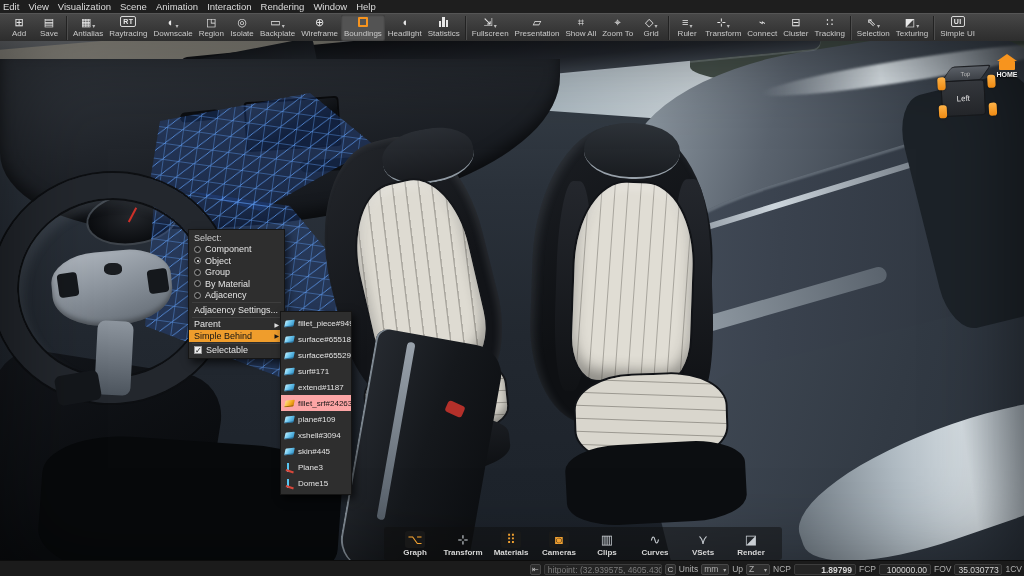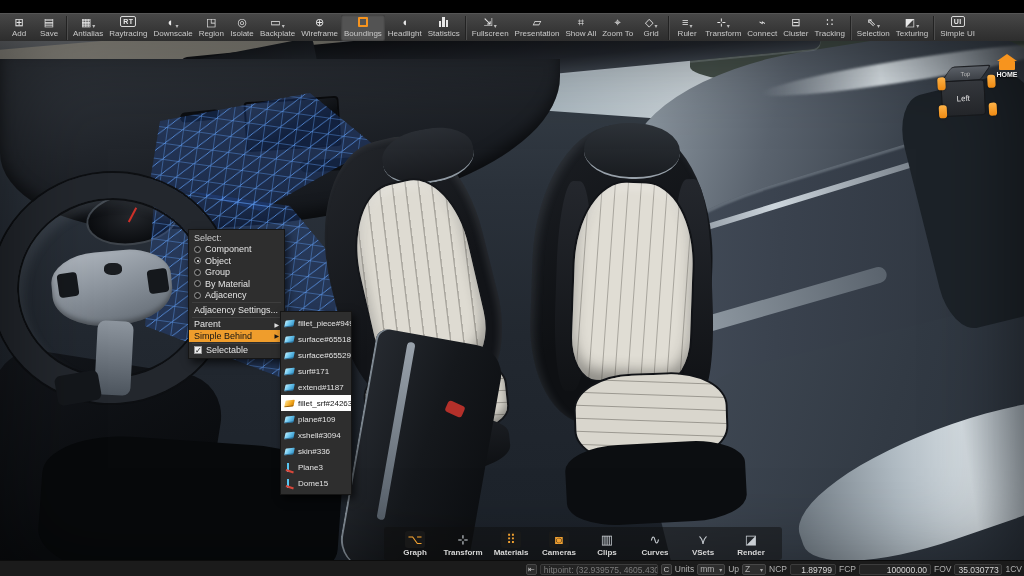--- a/index.html
+++ b/index.html
@@ -147,21 +147,21 @@
   .ctx-radio.sel::after { content:""; position:absolute; inset:1.5px; background:#fff; border-radius:50%; }
   .ctx-check { width:8px; height:8px; background:#ececec; border:1px solid #999; color:#111;
     font-size:8px; line-height:7px; text-align:center; flex:none; }
   .ctx-sep { height:1px; background:#1c1c1c; border-bottom:1px solid #3d3d3d; margin:1px 3px; }
   .ctx-arrow { margin-left:auto; font-size:6px; }
   
   .sub { position:absolute; left:280px; top:311px; width:72px; background:#2e2e2e;
     border:1px solid #151515; box-shadow:3px 4px 8px rgba(0,0,0,.65); padding:3px 0;
     font-size:8px; color:#e2e2e2; z-index:51; }
   .sub-row { display:flex; align-items:center; height:16px; padding:0 4px; gap:4px; white-space:nowrap; overflow:hidden; }
-  .sub-row.hl { background:#ffffff; color:#141414; }
+  .sub-row.hl { background:#fca5a5; color:#141414; }
   .icon-surface { width:9px; height:7px; flex:none; transform:skewX(-18deg) rotate(-6deg); border-radius:1px;
     background:linear-gradient(115deg,#bfeeff 0%,#6fc7ee 45%,#2e8fc4 100%); box-shadow:inset 0 -1px 0 rgba(0,40,80,.5); }
   .sub-row.hl .icon-surface { background:linear-gradient(115deg,#ffe08a,#f3a81f 60%,#c97a00); box-shadow:inset 0 -1px 0 rgba(90,50,0,.6); }
   .icon-axes { width:9px; height:9px; position:relative; flex:none; }
   .icon-axes::before { content:""; position:absolute; left:2px; top:0; width:1.5px; height:9px; background:#58c6f2; }
   .icon-axes::after { content:""; position:absolute; left:1px; bottom:1px; width:8px; height:1.5px; background:#d8473a;
     transform:rotate(18deg); transform-origin:left center; }
   
   .dock { position:absolute; left:384px; top:527px; height:33px; display:flex; align-items:center; gap:2px;
     background:rgba(14,14,14,.5); border-radius:3px; padding:1px 8px; z-index:40; }
@@ -185,20 +185,31 @@
     background:#2e2e2e; border:1px solid #474747; border-radius:2px; padding:0 2px; gap:2px; }
   .sb-select i, .sb-select b { font-style:normal; font-weight:normal; }
   .sb-caret { font-size:6px; color:#aaa; }
   .sb-label { color:#b0b0b0; }
 </style>
 </head>
 <body>
 
 <div class="screen">
 
+  <div class="menubar">
+      <span class="menu-item">Edit</span>
+      <span class="menu-item">View</span>
+      <span class="menu-item">Visualization</span>
+      <span class="menu-item">Scene</span>
+      <span class="menu-item">Animation</span>
+      <span class="menu-item">Interaction</span>
+      <span class="menu-item">Rendering</span>
+      <span class="menu-item">Window</span>
+      <span class="menu-item">Help</span>
+    </div>
 
   <div class="toolbar">
       <div class="tb-item">
         <div class="tb-top"></div>
         <div class="tb-label">Open</div>
       </div>
       <div class="tb-item">
         <div class="tb-top">
           <span class="tb-icon">⊞</span>
         </div>
@@ -516,21 +527,21 @@
       <div class="sub-row">
         <span class="icon-surface"></span>
         <span class="sub-label">plane#109</span>
       </div>
       <div class="sub-row">
         <span class="icon-surface"></span>
         <span class="sub-label">xshell#3094</span>
       </div>
       <div class="sub-row">
         <span class="icon-surface"></span>
-        <span class="sub-label">skin#336</span>
+        <span class="sub-label">skin#445</span>
       </div>
       <div class="sub-row">
         <span class="icon-axes"></span>
         <span class="sub-label">Plane3</span>
       </div>
       <div class="sub-row">
         <span class="icon-axes"></span>
         <span class="sub-label">Dome15</span>
       </div>
     </div>
@@ -555,22 +566,22 @@
       <span class="sb-select" style="width:28px;">
           <i>mm</i>
           <b class="sb-caret">▾</b>
         </span>
       <span class="sb-label">Up</span>
       <span class="sb-select" style="width:24px;">
           <i>Z</i>
           <b class="sb-caret">▾</b>
         </span>
       <span class="sb-label">NCP</span>
-      <span class="sb-field sb-num" style="width:46px;">1.89799</span>
+      <span class="sb-field sb-num" style="width:62px;font-weight:bold;">1.89799</span>
       <span class="sb-label">FCP</span>
-      <span class="sb-field sb-num" style="width:72px;">100000.00</span>
+      <span class="sb-field sb-num" style="width:52px;">100000.00</span>
       <span class="sb-label">FOV</span>
       <span class="sb-field sb-num" style="width:48px;">35.030773</span>
       <span class="sb-label">1CV</span>
     </div>
   </div>
 
 </div>
 
 </body></html>

